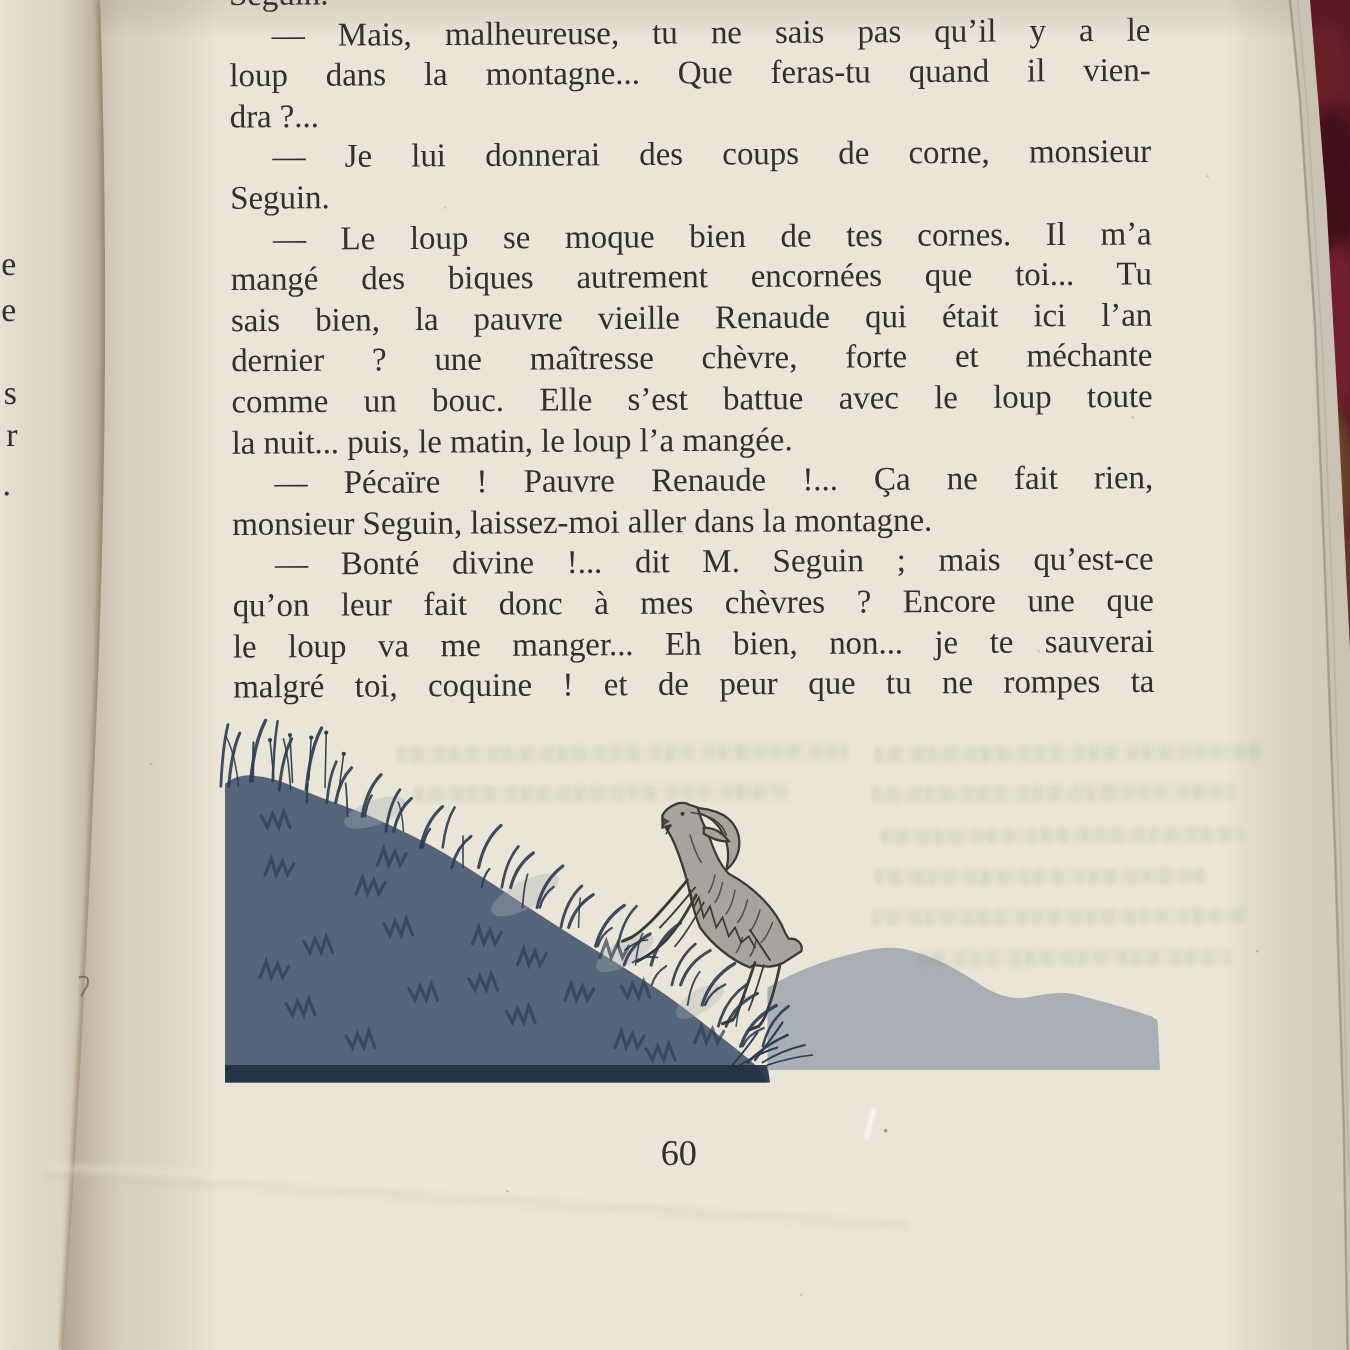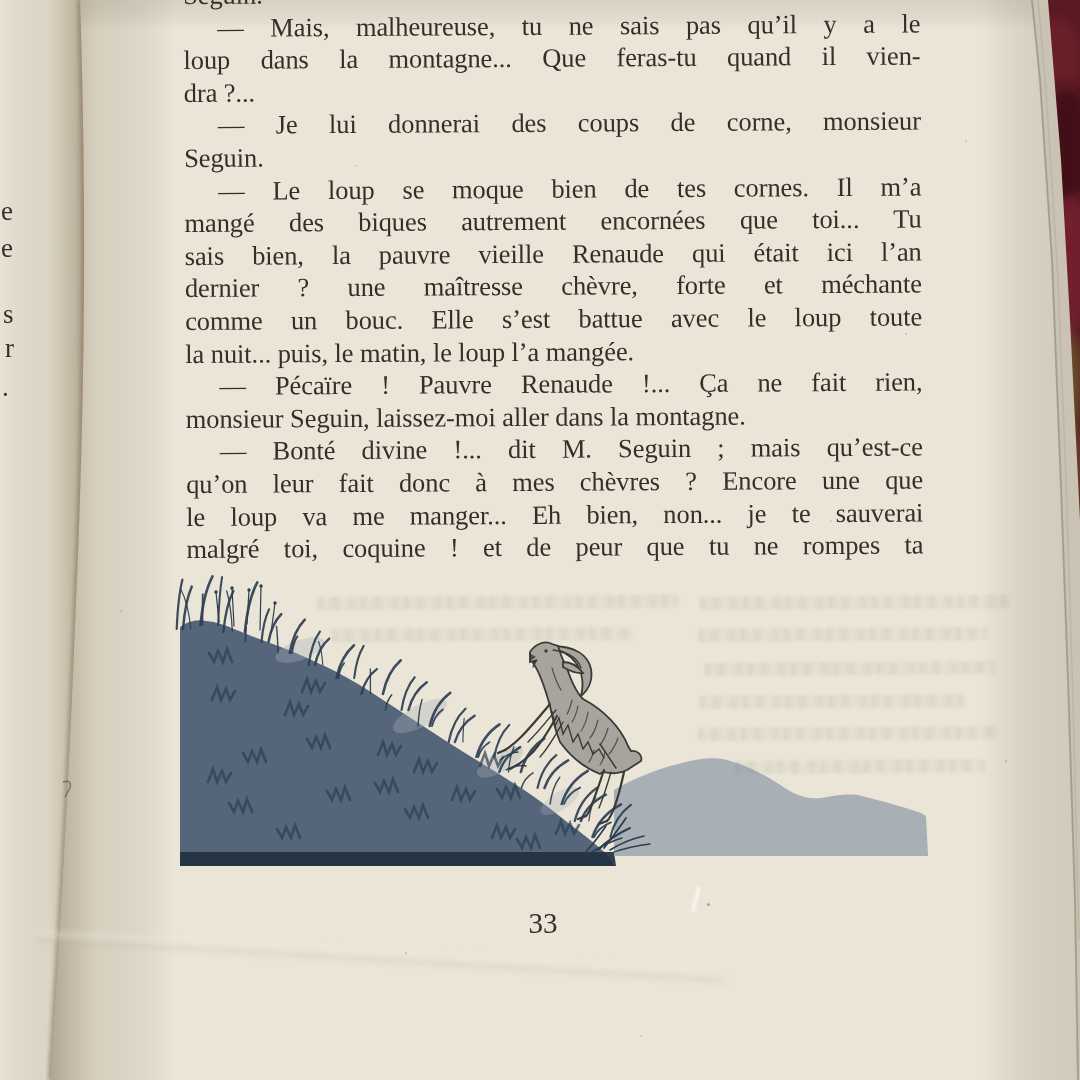--- a/index.html
+++ b/index.html
@@ -287,21 +287,21 @@
       <div class="line just">comme un bouc. Elle s’est battue avec le loup toute</div>
       <div class="line">la nuit... puis, le matin, le loup l’a mangée.</div>
       <div class="line indent just">— Pécaïre&nbsp;! Pauvre Renaude&nbsp;!... Ça ne fait rien,</div>
       <div class="line">monsieur Seguin, laissez-moi aller dans la montagne.</div>
       <div class="line indent just">— Bonté divine&nbsp;!... dit M. Seguin&nbsp;; mais qu’est-ce</div>
       <div class="line just">qu’on leur fait donc à mes chèvres&nbsp;? Encore une que</div>
       <div class="line just">le loup va me manger... Eh bien, non... je te sauverai</div>
       <div class="line just">malgré toi, coquine&nbsp;! et de peur que tu ne rompes ta</div>
     </div>
 
-  <div id="page-number">33</div>
+  <div id="page-number">60</div>
 
   <div class="crease"></div>
   <div class="fleck"></div>
 <div class="ghost-line" style="left: 318px; top: 596px; width: 360px;"></div>
     <div class="ghost-line" style="left: 332px; top: 628px; width: 300px;"></div>
     <div class="ghost-line" style="left: 700px; top: 596px; width: 310px;"></div>
     <div class="ghost-line" style="left: 698px; top: 628px; width: 290px;"></div>
     <div class="ghost-line" style="left: 705px; top: 662px; width: 290px;"></div>
     <div class="ghost-line" style="left: 700px; top: 695px; width: 265px;"></div>
     <div class="ghost-line" style="left: 698px; top: 727px; width: 300px;"></div>

